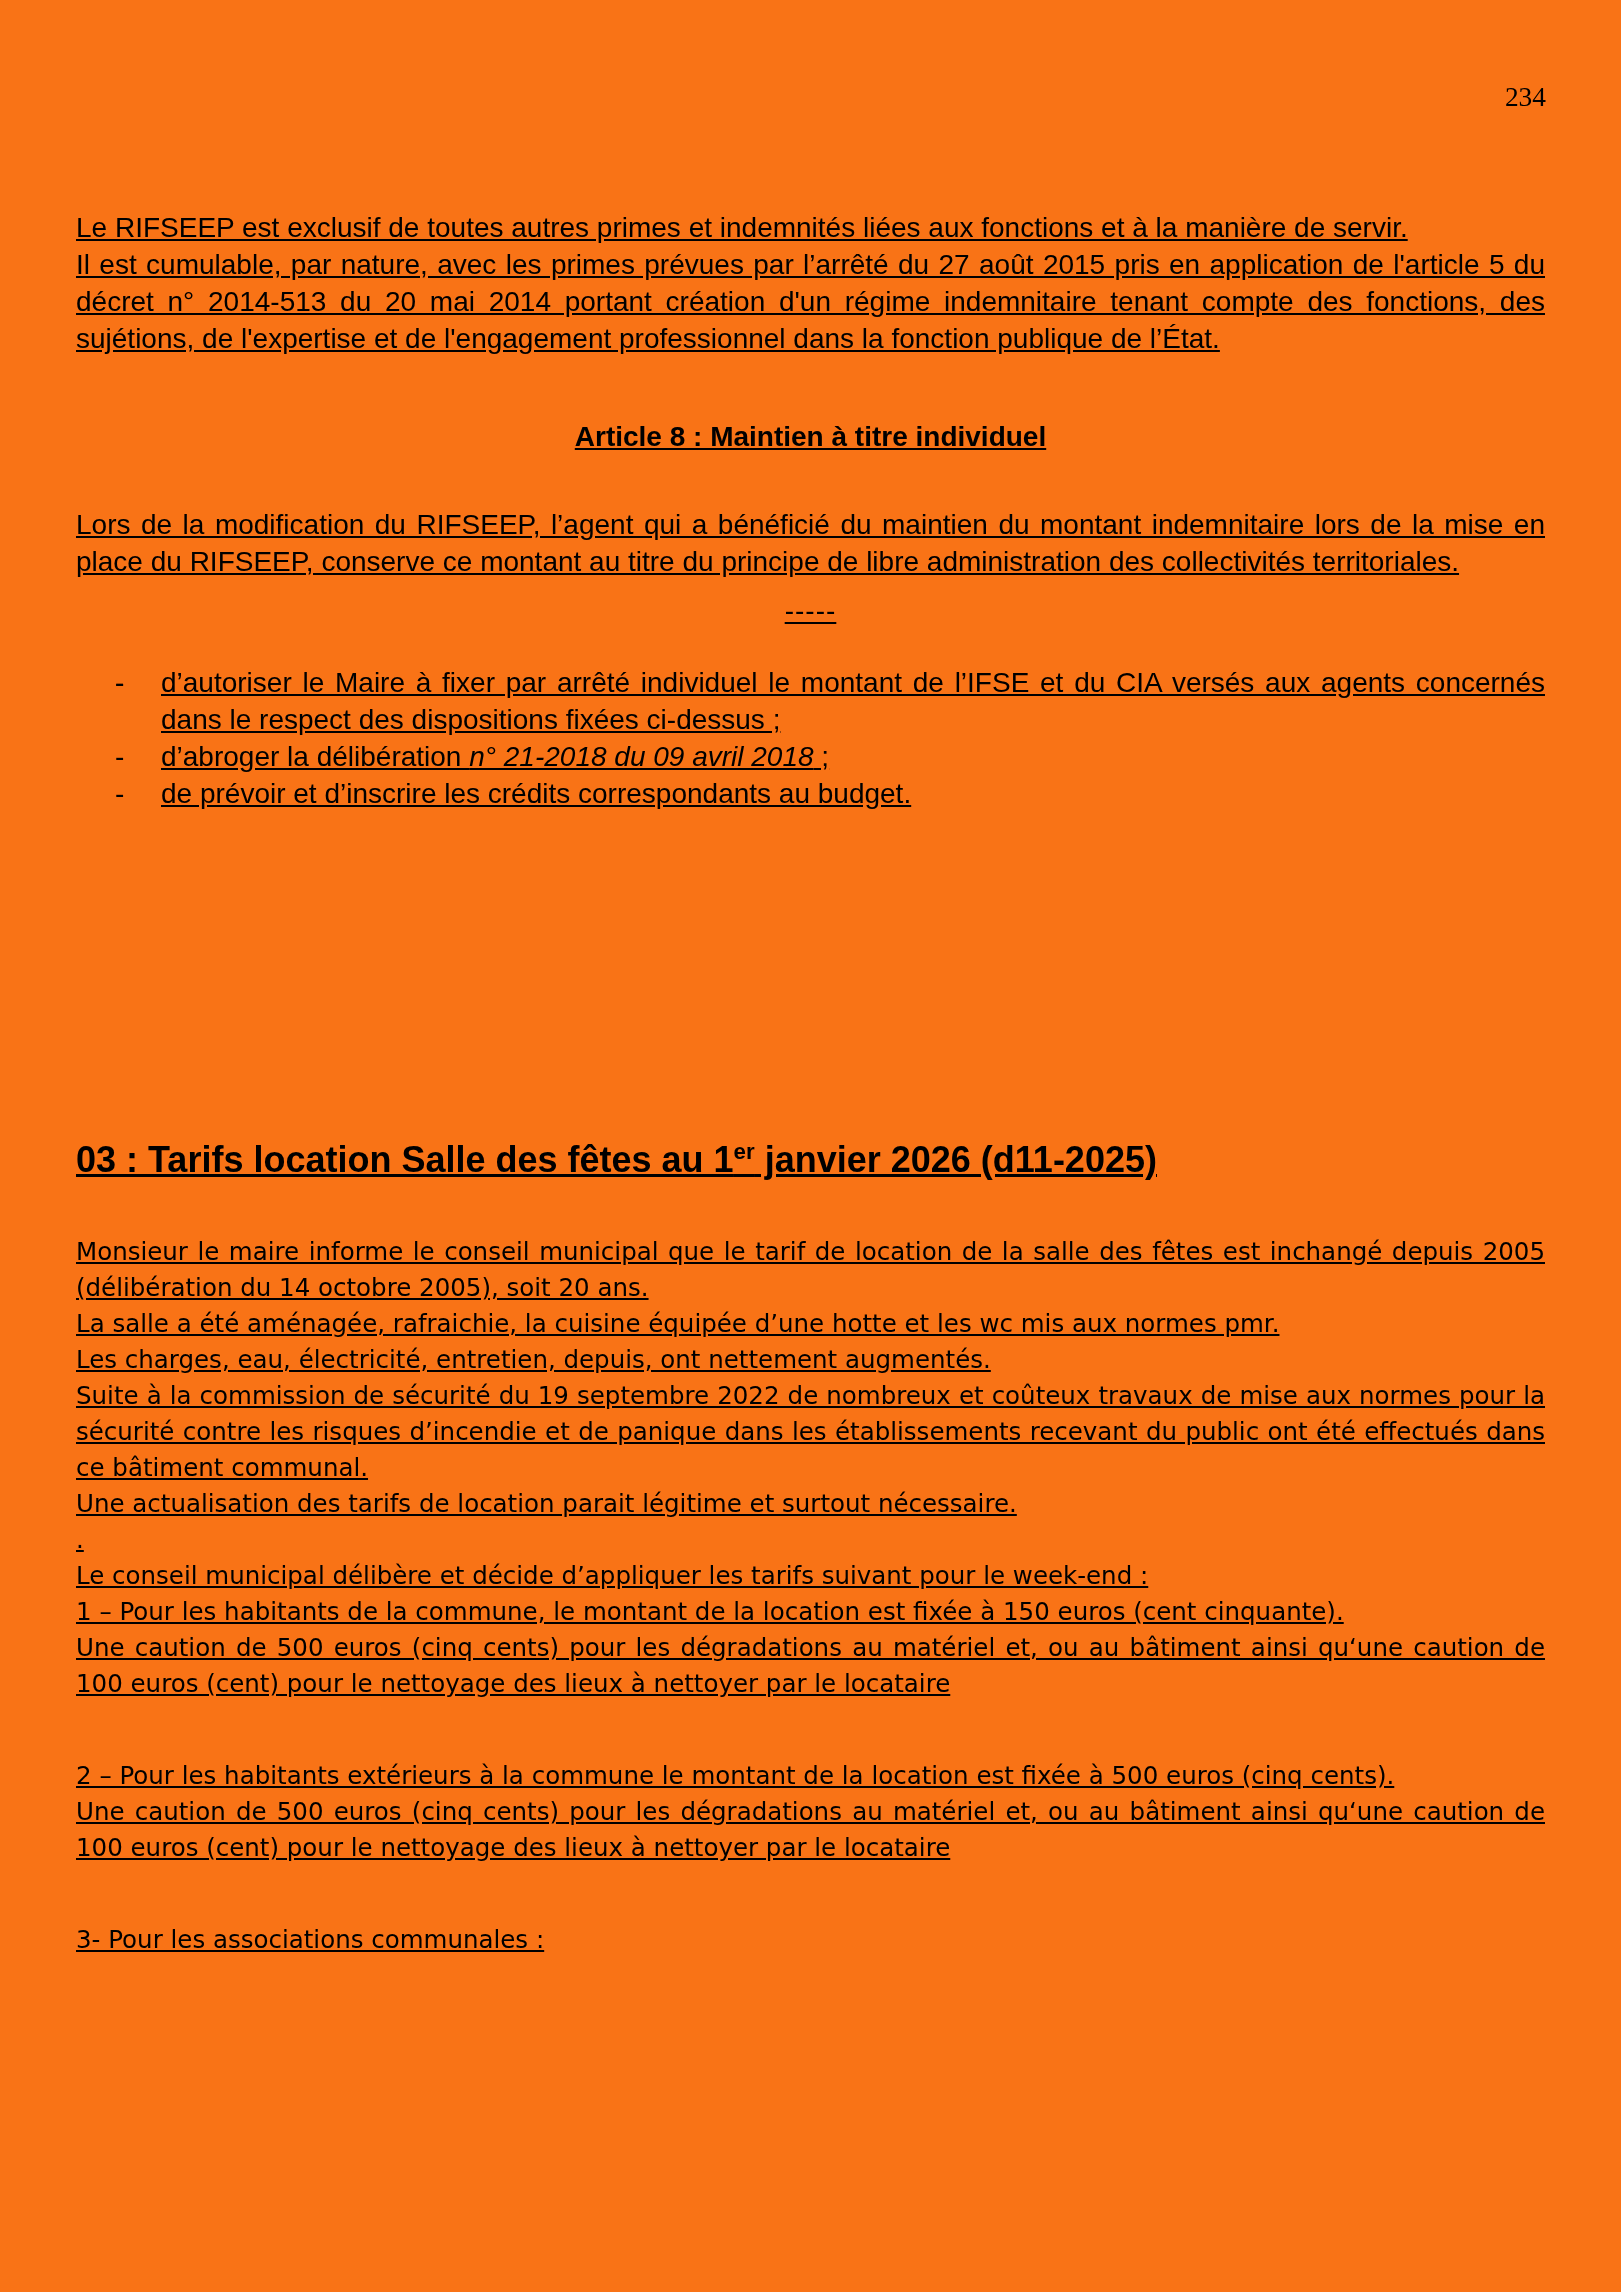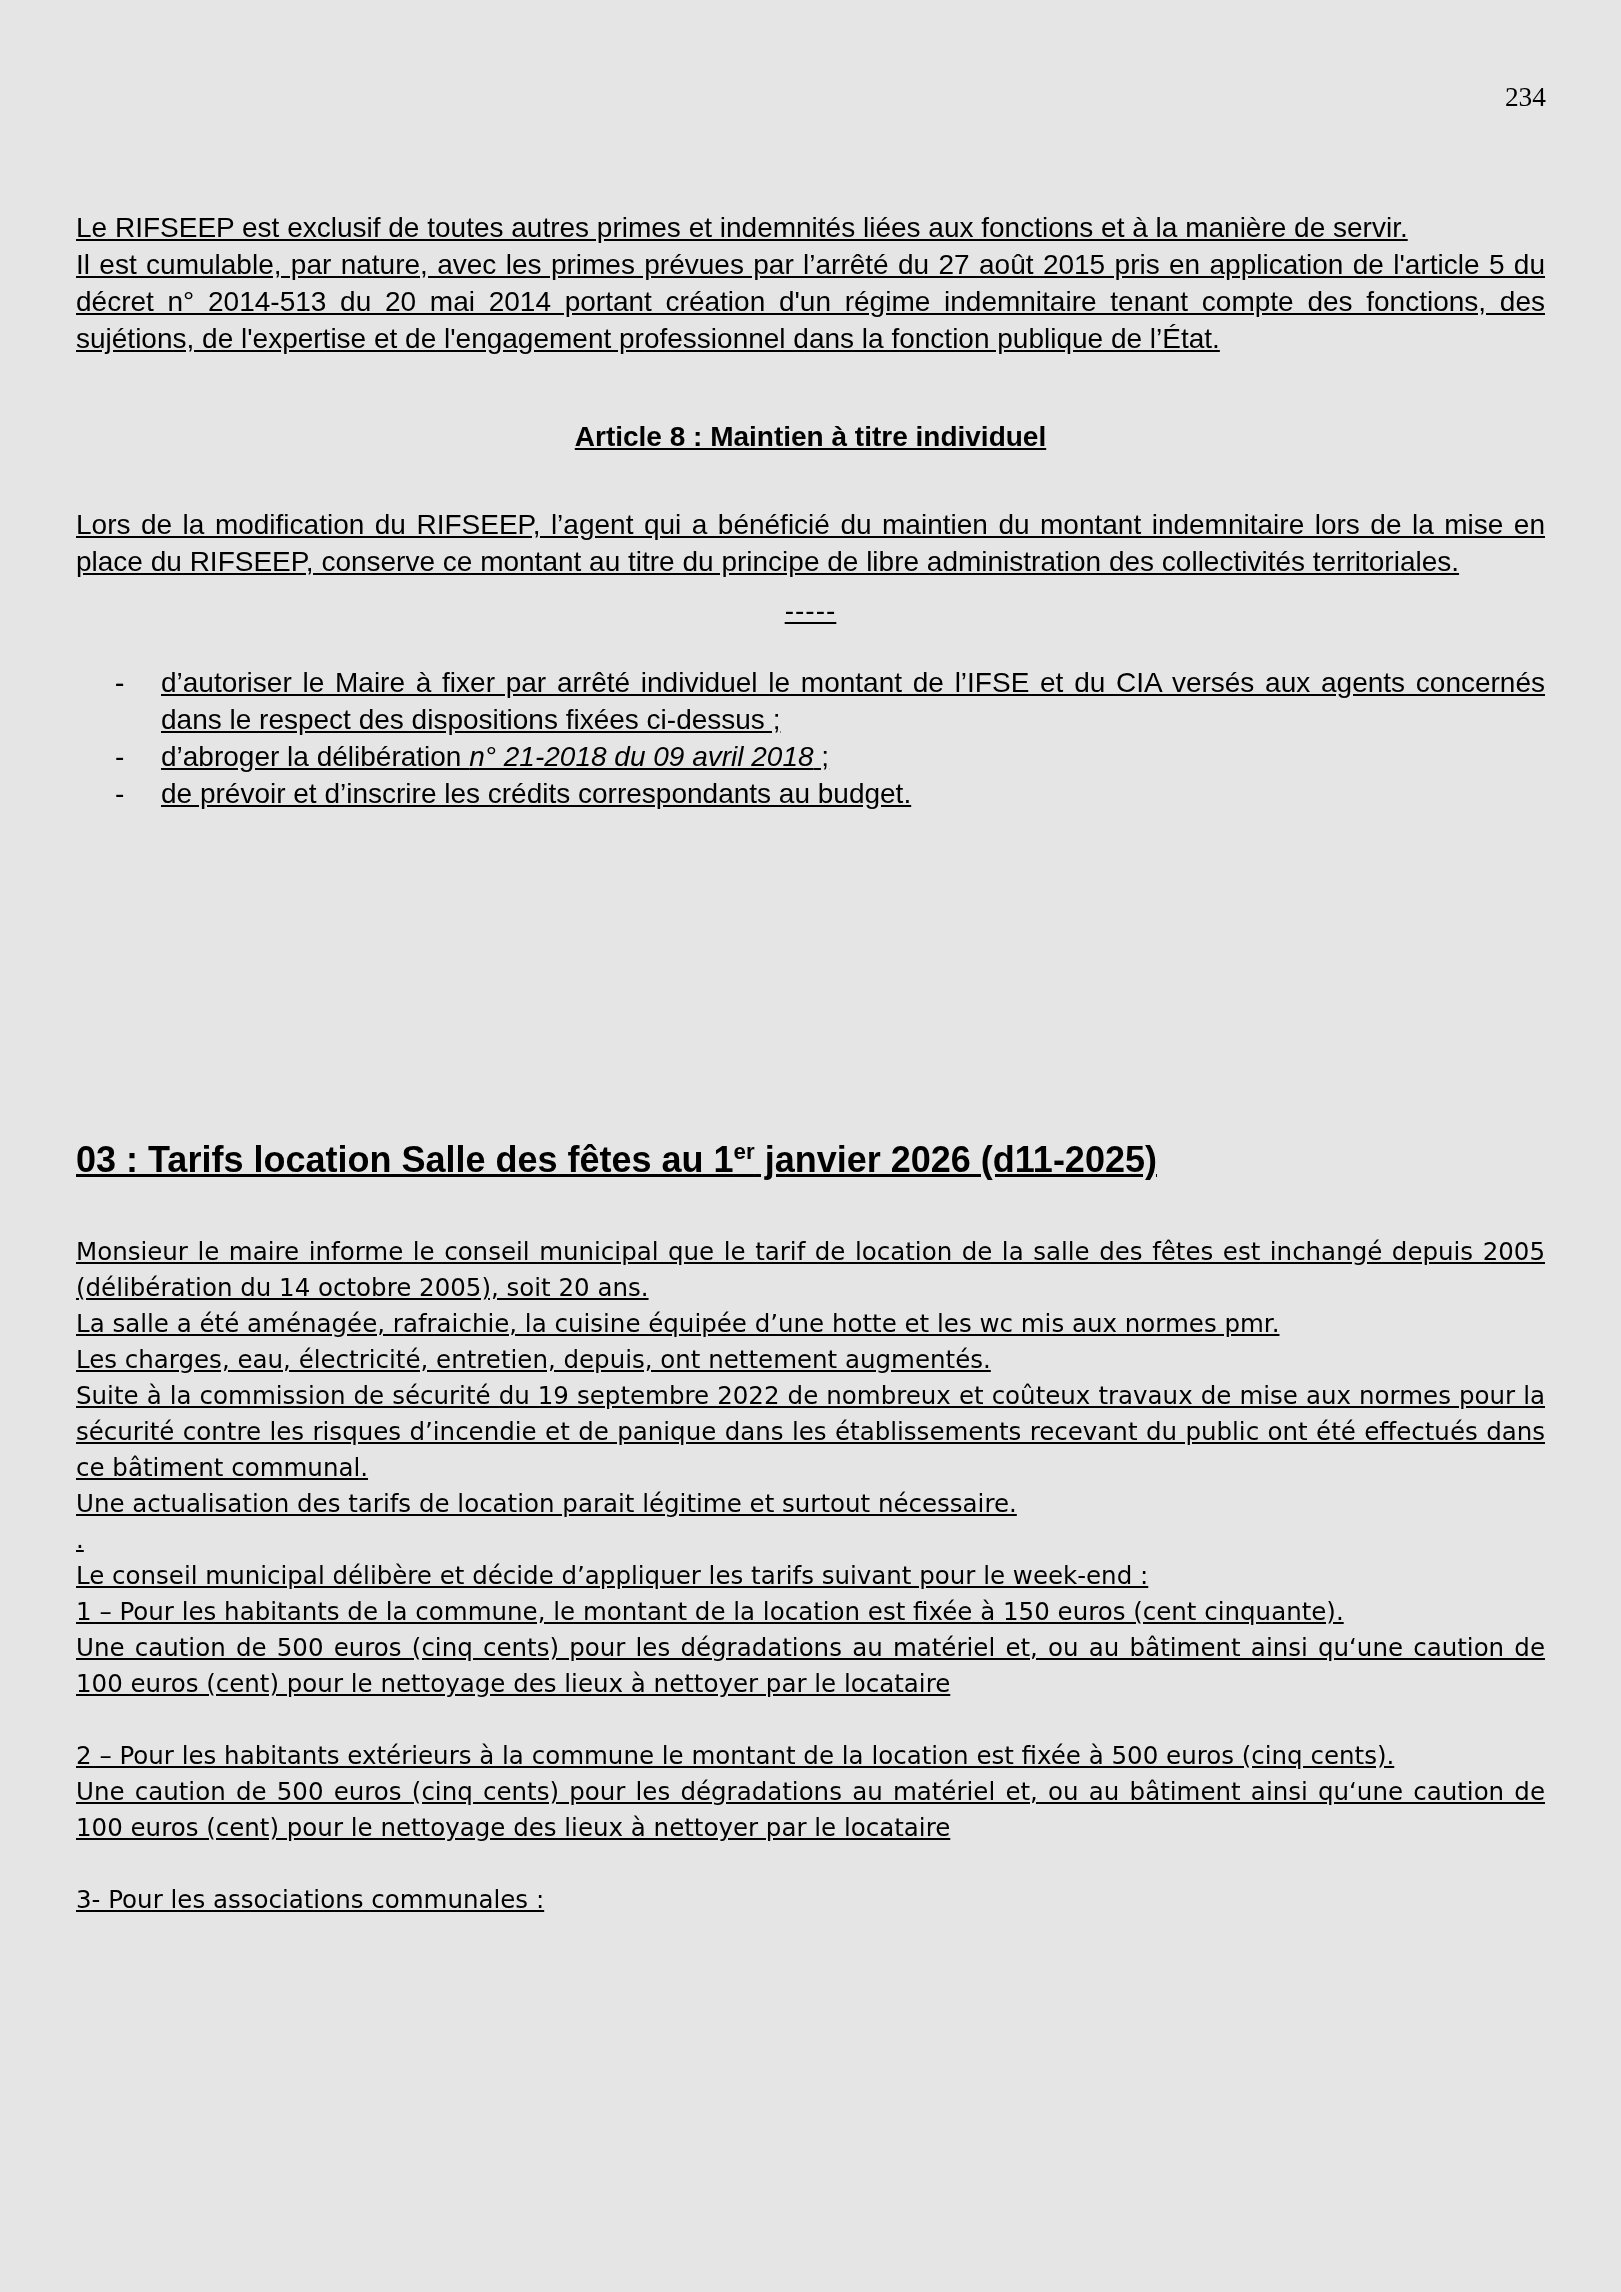--- a/index.html
+++ b/index.html
@@ -1,20 +1,20 @@
 <!DOCTYPE html>
 <html lang="fr"><head>
 <meta charset="utf-8">
 <style>
   html, body { margin: 0; padding: 0; background: #ffffff; }
   .page {
     position: relative;
     width: 1621px;
     height: 2293px;
-    background: #e5e5e5;
+    background: #f97316;
     color: #000000;
     overflow: hidden;
   }
   .page-number {
     position: absolute;
     top: 84px;
     right: 75px;
     font-family: "Liberation Serif", serif;
     font-size: 27.4px;
     line-height: 1;
@@ -72,21 +72,21 @@
     font-size: 36px;
     line-height: 43px;
     text-decoration: underline;
     text-align: left;
     margin: 0 0 53px 0;
   }
   .heading-b sup {
     font-size: 0.62em;
     line-height: 0;
   }
-  .gap-before { margin-top: 36px; }
+  .gap-before { margin-top: 56px; }
 </style>
 </head>
 <body>
 
 <div class="page">
 
   <div class="page-number">234</div>
 
   <div class="content">
 

